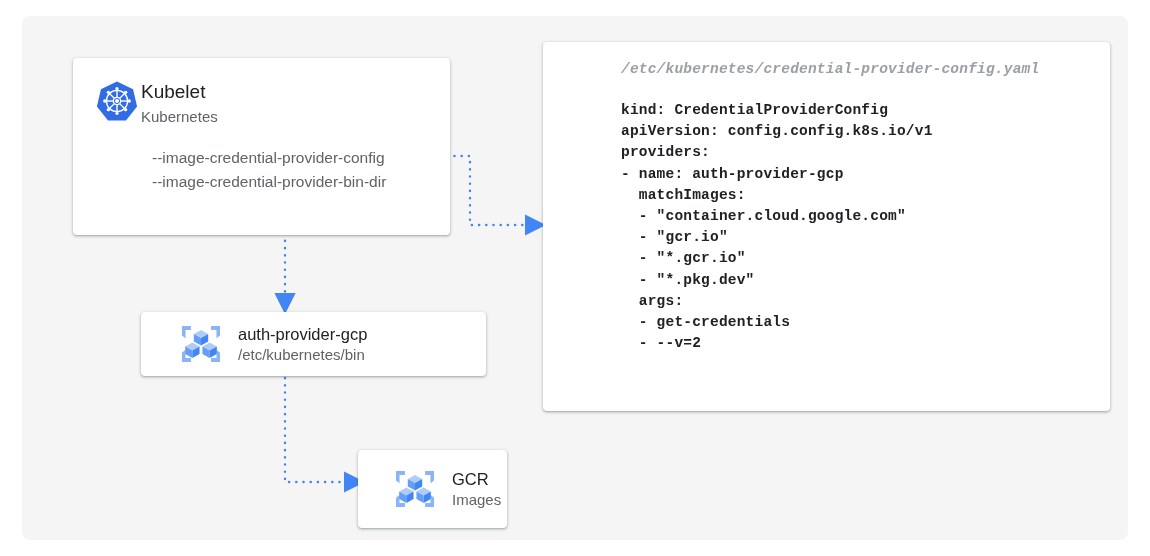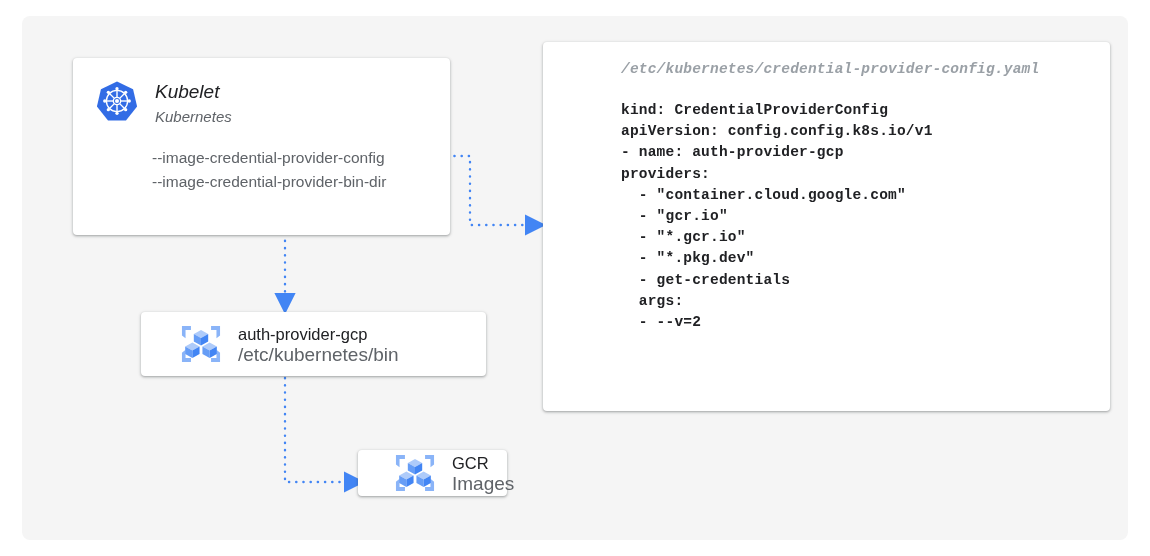--- a/index.html
+++ b/index.html
@@ -44,21 +44,21 @@
     left: 73px; top: 58px;
     width: 377px; height: 177px;
   }
   #kubelet-card .row {
     position: absolute;
     left: 23px; top: 22px;
     display: flex;
     align-items: flex-start;
   }
   .k8s-icon { width: 42px; height: 42px; flex: 0 0 42px; }
-  .titleblock { margin-left: 17px; font-style: italic; }
+  .titleblock { margin-left: 3px; }
   .card-title {
     font-size: 19px;
     color: #202124;
     line-height: 23px;
     white-space: nowrap;
   }
   .card-sub {
     font-size: 15px;
     color: #5f6368;
     line-height: 22px;
@@ -79,35 +79,35 @@
 
   
   #authprov-card {
     left: 141px; top: 312px;
     width: 345px; height: 64px;
     display: flex;
     align-items: center;
   }
   #gcr-card {
     left: 358px; top: 450px;
-    width: 149px; height: 46px;
+    width: 149px; height: 78px;
     display: flex;
     align-items: center;
   }
   .gcp-icon { width: 46px; height: 46px; flex: 0 0 46px; margin-left: 13px; }
   #gcr-card .gcp-icon { margin-left: 10px; }
   .sm-titleblock { margin-left: 14px; }
   .sm-title {
     font-size: 16.5px;
     color: #202124;
     line-height: 20px;
     white-space: nowrap;
   }
   .sm-sub {
-    font-size: 19px;
+    font-size: 15px;
     color: #5f6368;
     line-height: 21px;
     white-space: nowrap;
   }
 
   
   #code-card {
     left: 543px; top: 42px;
     width: 567px; height: 369px;
   }
@@ -279,24 +279,25 @@
       <div class="sm-sub">Images</div>
     </span>
   </div>
 
   <div class="card" id="code-card">
     <div id="code-inner">
       <div class="code-path">/etc/kubernetes/credential-provider-config.yaml</div>
       <div class="code-gap"></div>
       <div class="code-line">kind: CredentialProviderConfig</div>
       <div class="code-line">apiVersion: config.config.k8s.io/v1</div>
+      <div class="code-line">providers:</div>
       <div class="code-line">- name: auth-provider-gcp</div>
-      <div class="code-line">providers:</div>
+      <div class="code-line">  matchImages:</div>
       <div class="code-line">  - "container.cloud.google.com"</div>
       <div class="code-line">  - "gcr.io"</div>
       <div class="code-line">  - "*.gcr.io"</div>
       <div class="code-line">  - "*.pkg.dev"</div>
+      <div class="code-line">  args:</div>
       <div class="code-line">  - get-credentials</div>
-      <div class="code-line">  args:</div>
       <div class="code-line">  - --v=2</div>
     </div>
   </div>
 </div>
 
 </body></html>

